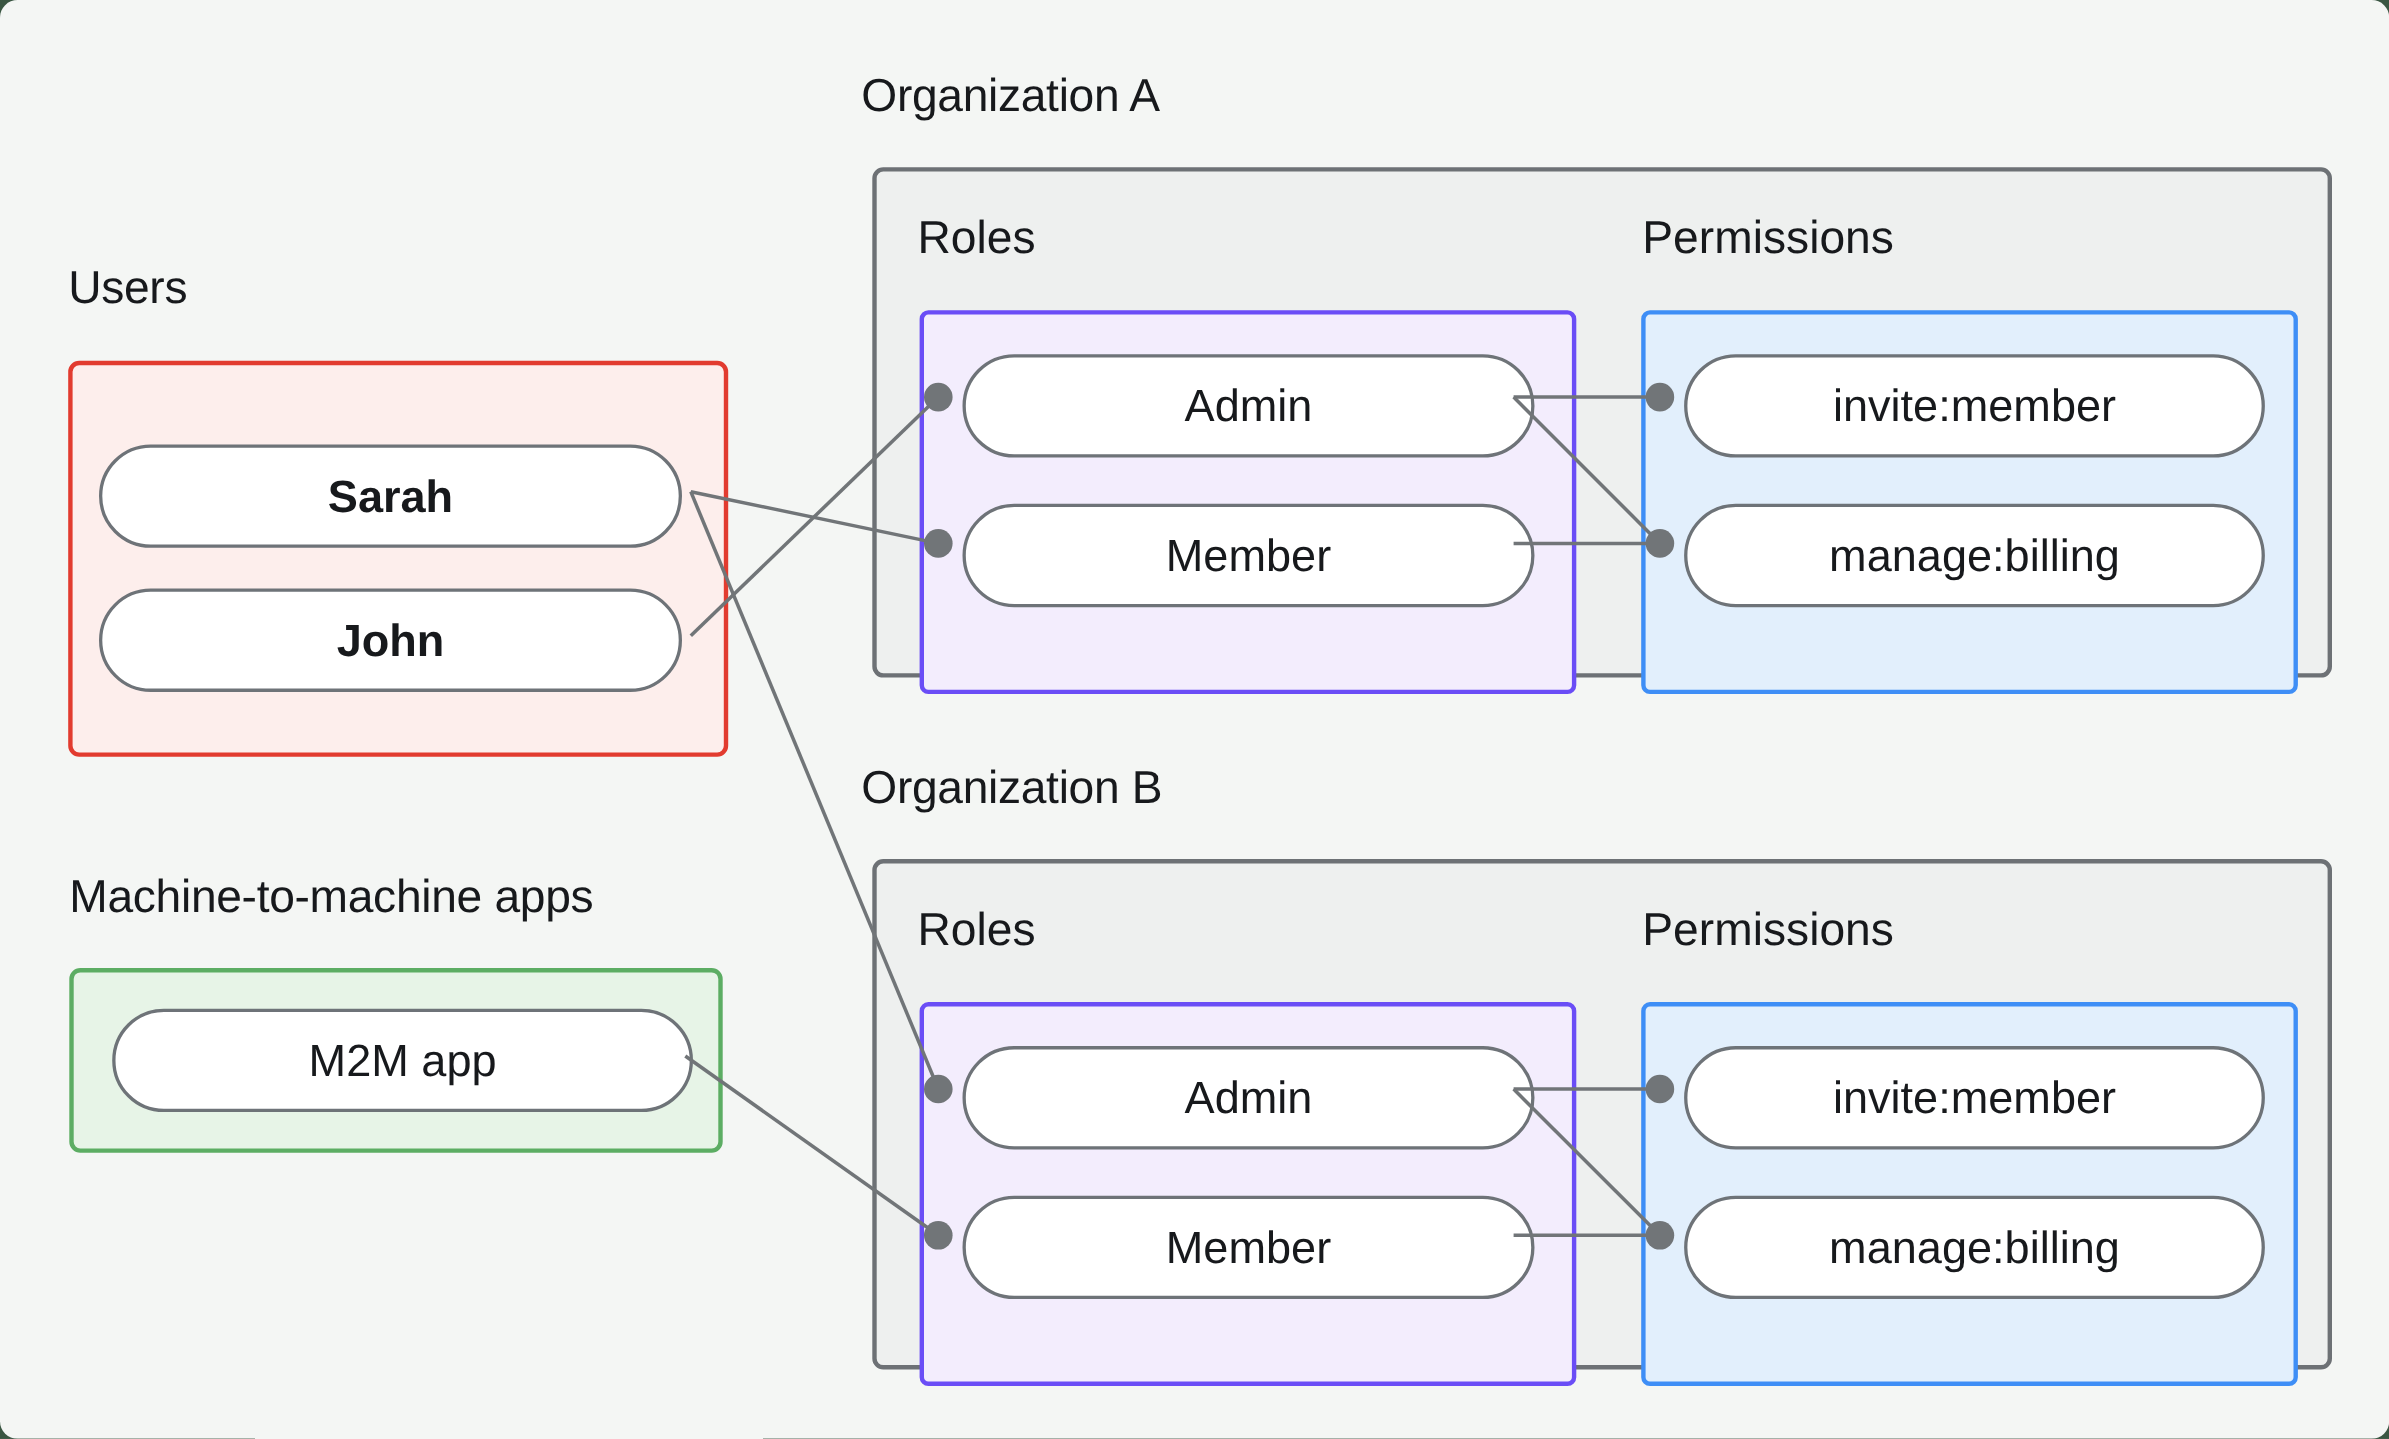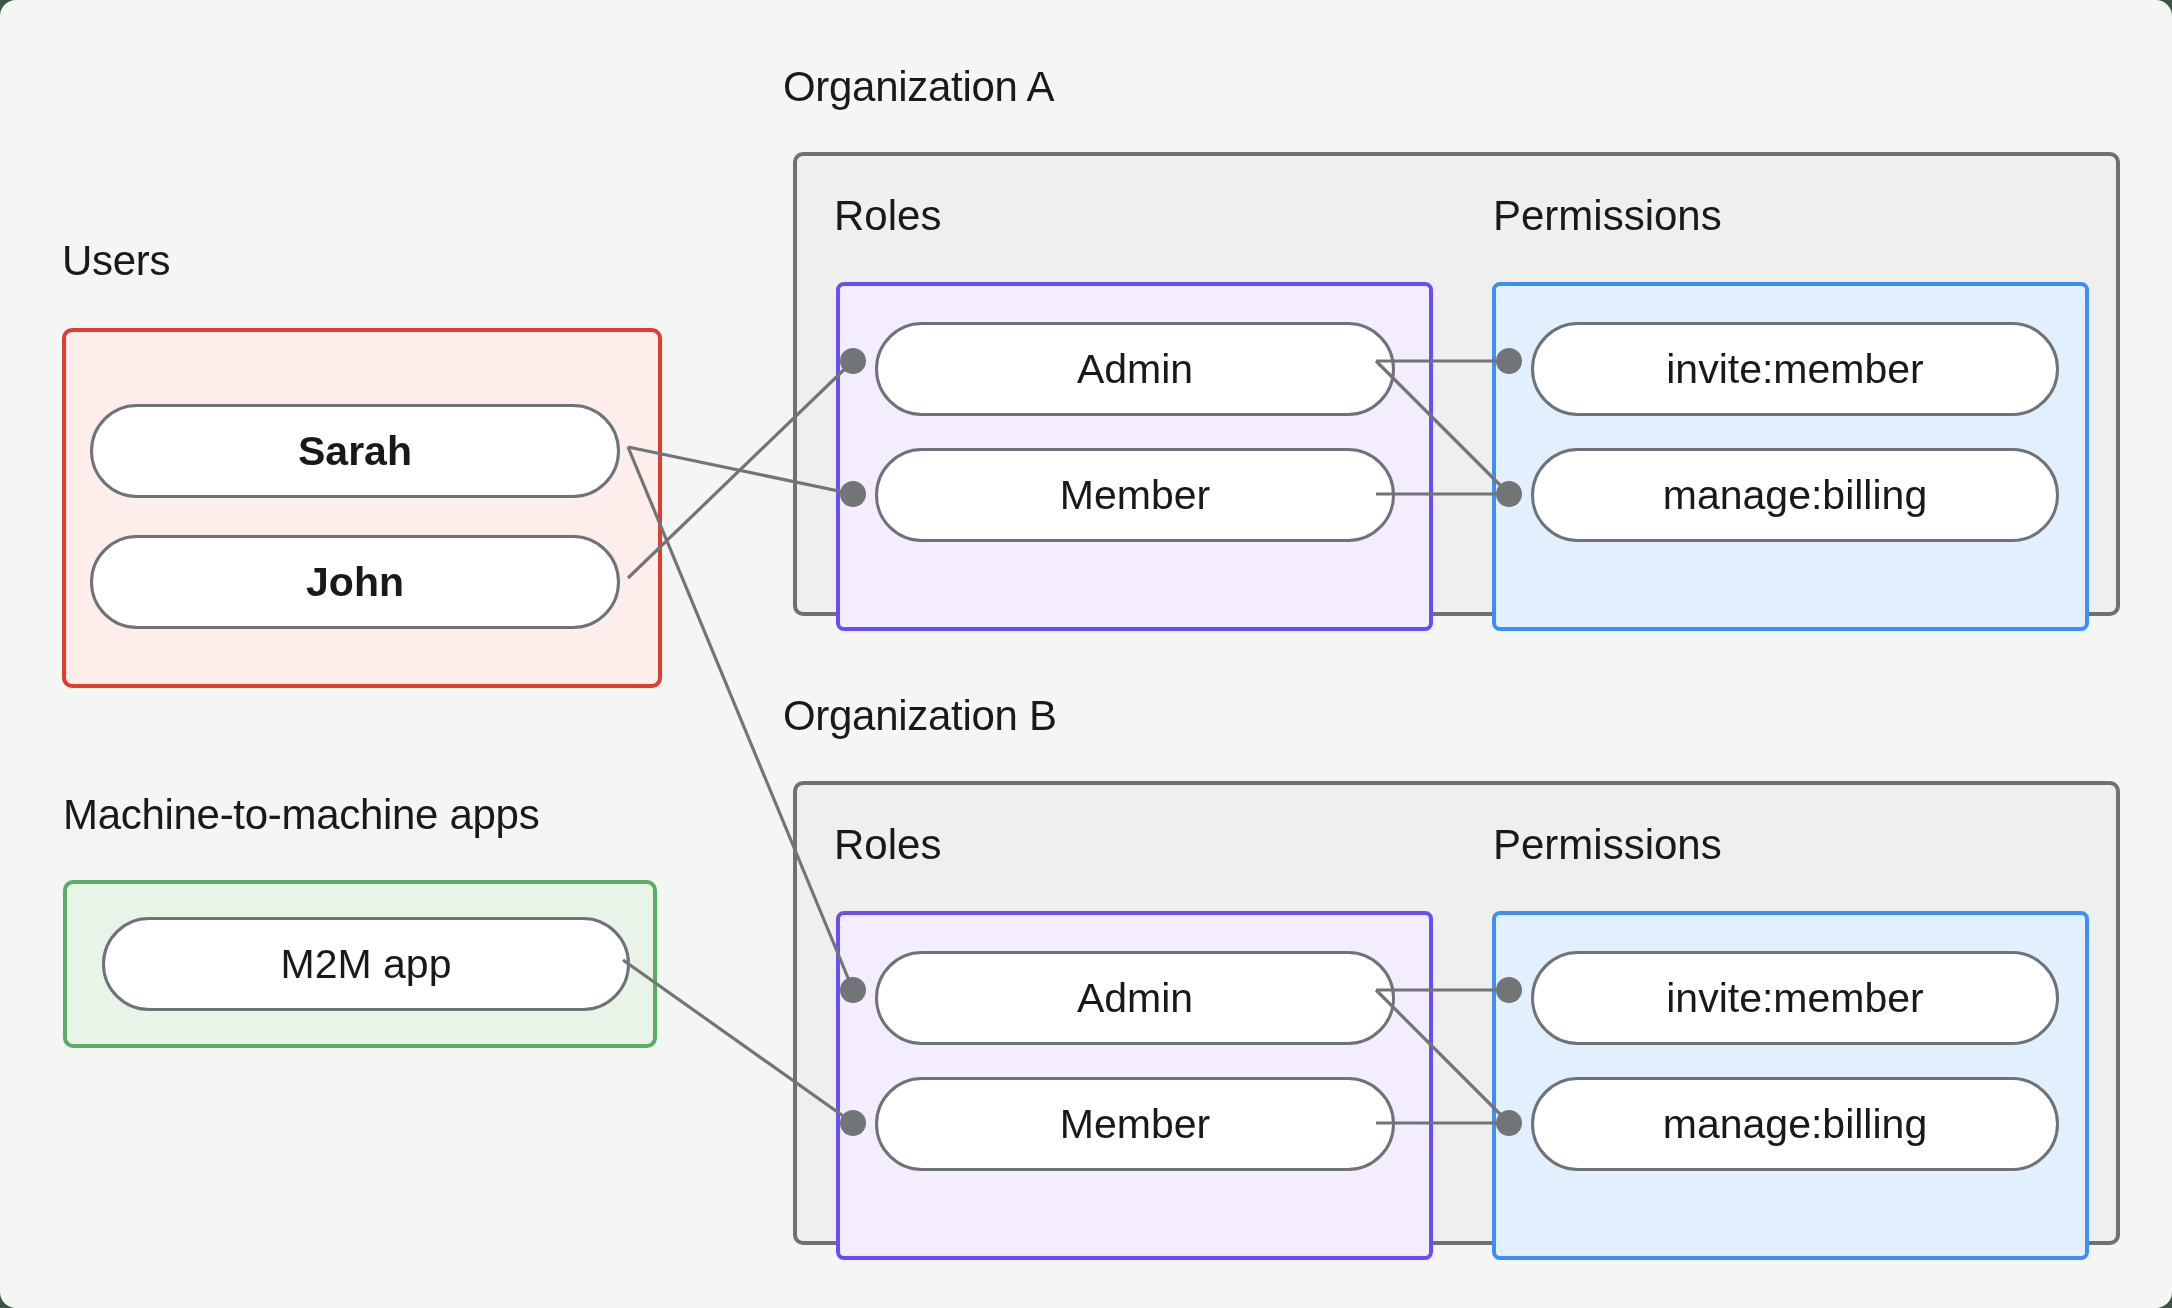--- a/index.html
+++ b/index.html
@@ -39,21 +39,21 @@
     position:absolute;height:94px;box-sizing:border-box;background:var(--pill-bg);
     border:3px solid var(--pill-border);border-radius:999px;
     display:flex;align-items:center;justify-content:center;
     font-size:41px;color:var(--text);white-space:nowrap;
   }
   .user-pill{left:24px;width:530px;font-weight:bold;}
   .sarah{top:72px;} .john{top:203px;text-align:center;}
   .m2m-pill{left:35px;width:528px;top:33px;}
   .role-pill{left:35px;width:520px;}
   .perm-pill{left:35px;width:528px;}
-  .row-1{top:36px;} .row-2{top:162px;text-align:center;}
+  .row-1{top:36px;} .row-2{top:172px;text-align:center;}
   .wires{position:absolute;left:0;top:0;width:2172px;height:1308px;z-index:10;pointer-events:none;}
   .conn{stroke:var(--line);stroke-width:3.2;fill:none;}
   .dot{fill:var(--line);stroke:none;}
 </style>
 </head>
 <body>
 
 <div class="canvas">
 
   <div class="section-label" style="left:62px;top:236px;">Users</div>

